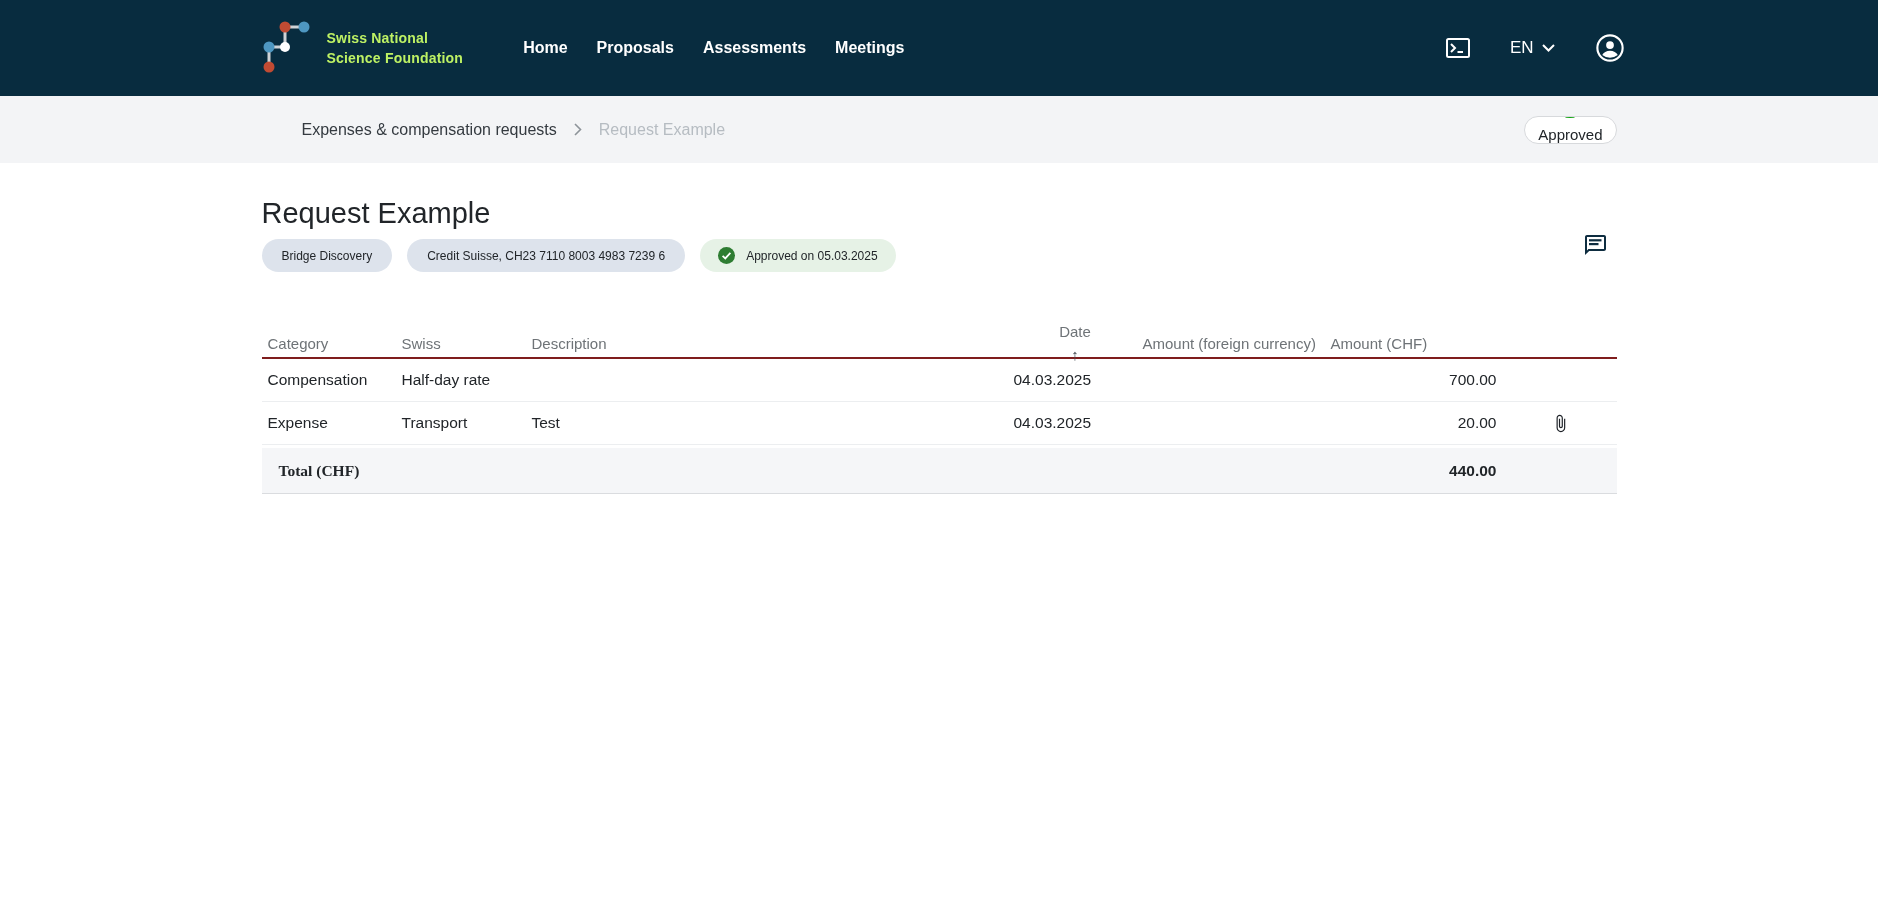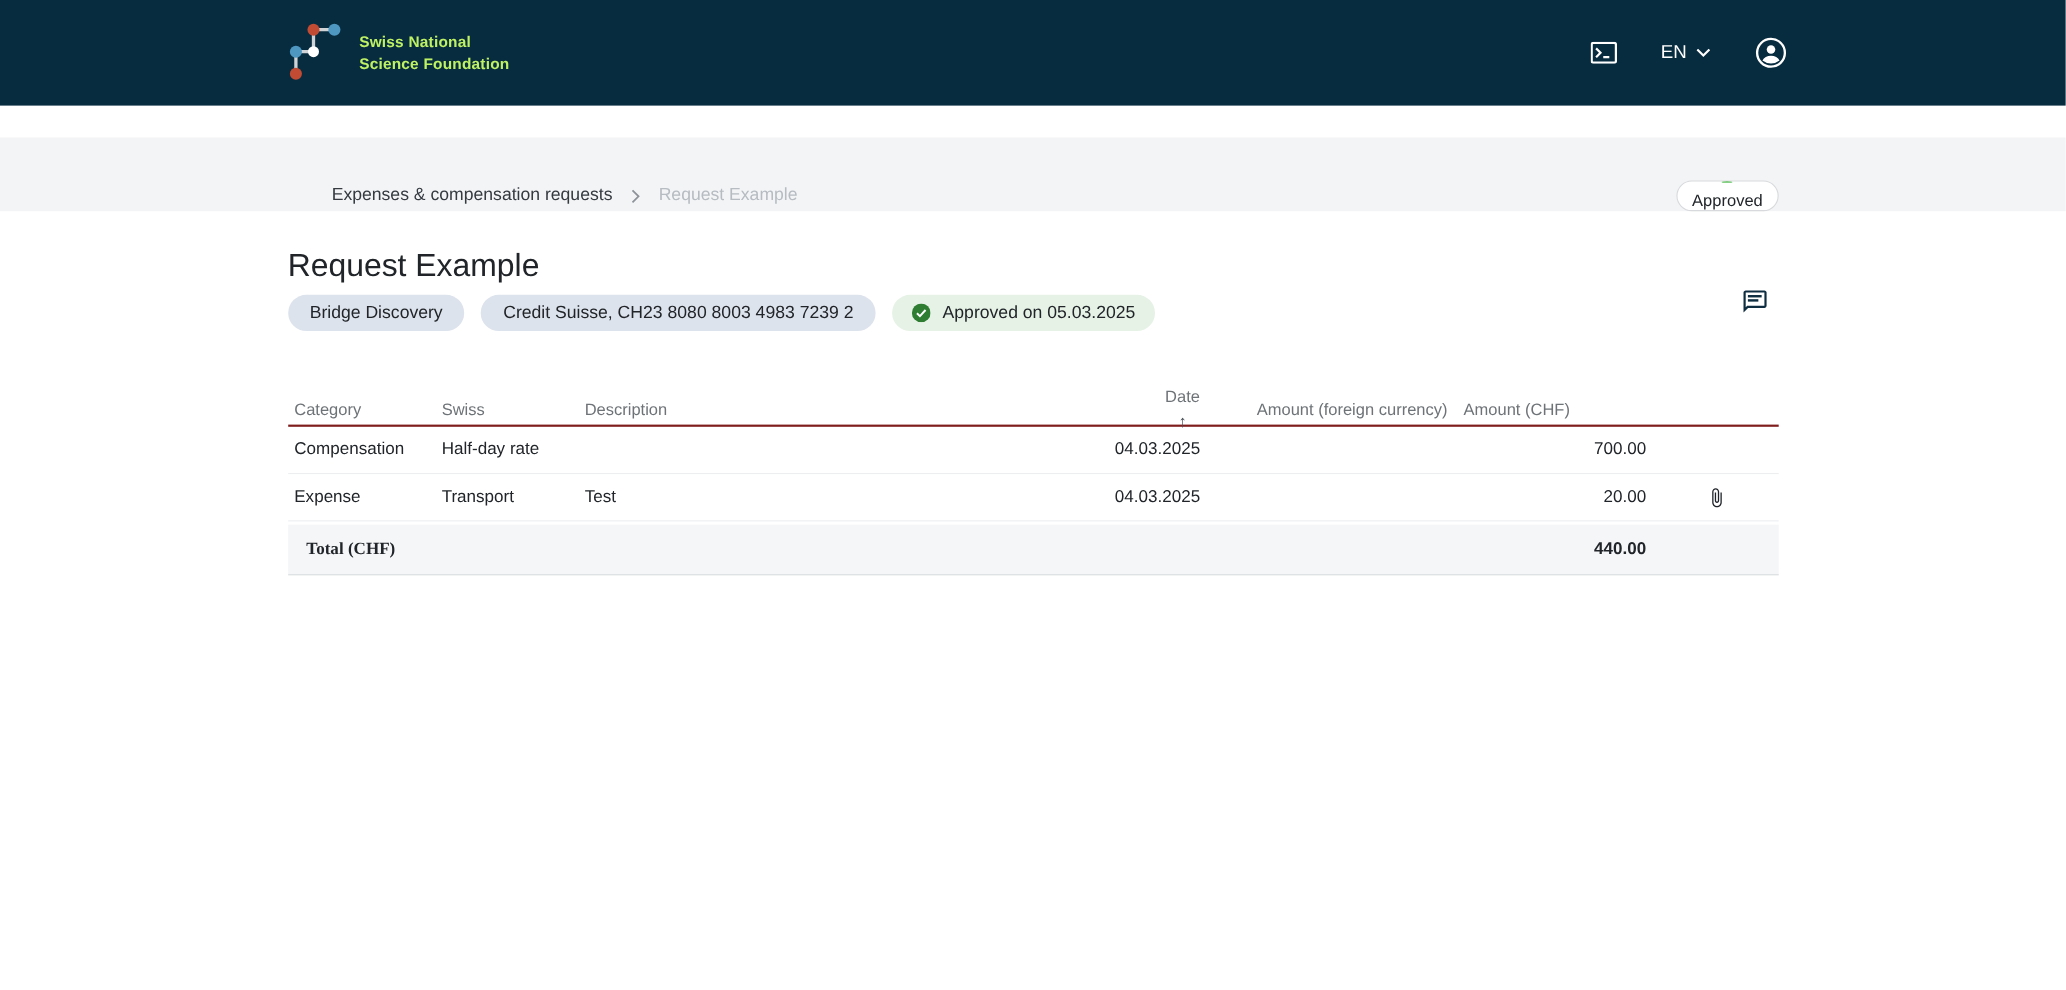--- a/index.html
+++ b/index.html
@@ -17,36 +17,36 @@
   .app-header{height:96px;background:var(--header-bg);display:flex;align-items:center;}
   .header-inner{width:1355px;margin:0 auto;display:flex;align-items:center;height:100%;}
   .logo{display:flex;align-items:center;gap:15px;cursor:pointer;}
   .logo-text{color:#bef264;font-weight:700;font-size:14px;line-height:20.5px;letter-spacing:.2px;}
   .main-nav{display:flex;gap:29px;margin-left:60px;}
   .nav-link{color:#fff;font-weight:700;font-size:16px;text-decoration:none;cursor:pointer;}
   .header-right{margin-left:auto;display:flex;align-items:center;gap:40px;margin-right:-8px;}
   .icon-btn{background:none;border:none;padding:0;cursor:pointer;display:flex;align-items:center;}
   .lang-switch{display:flex;align-items:center;gap:8px;color:#fff;font-size:17px;cursor:pointer;}
   
-  .breadcrumb-bar{height:67px;background:var(--breadcrumb-bg);display:flex;align-items:flex-end;margin-top:29px;}
+  .breadcrumb-bar{height:67px;background:var(--breadcrumb-bg);display:flex;align-items:center;}
   .breadcrumb-inner{width:1355px;margin:0 auto;display:flex;align-items:center;}
   .crumb{font-size:16px;}
   .crumb-link{color:#343a40;padding-left:40px;cursor:pointer;}
   .crumb-sep{margin:0 17px;display:flex;align-items:center;}
   .crumb-current{color:#b6bcc2;}
   .status-badge{margin-left:auto;background:#fff;border:1px solid #d7d9dc;border-radius:15px;
     height:28px;padding:0 13px;display:flex;align-items:center;gap:8px;font-size:15px;color:#212529;cursor:default;flex-direction:column;}
   .status-dot{width:10px;height:10px;border-radius:50%;background:var(--status-green);}
   
   .container{width:1355px;margin:0 auto;position:relative;}
   .page-title{margin:32px 0 0;font-size:29px;line-height:36px;font-weight:400;color:var(--ink);}
   .comment-btn{position:absolute;top:38px;right:10px;background:none;border:none;padding:0;cursor:pointer;}
   .tags{display:flex;gap:15px;margin-top:8px;align-items:center;}
   .tag{background:var(--tag-bg);border-radius:17px;height:33px;padding:0 20px;
-    display:inline-flex;align-items:center;font-size:16px;color:var(--ink);}
+    display:inline-flex;align-items:center;font-size:12px;color:var(--ink);}
   .tag.success{background:var(--success-bg);gap:11px;padding:0 18px;}
   
   .request-table{margin-top:57px;font-size:15.5px;}
   .trow{display:grid;grid-template-columns:134px 130px 482px 129px 188px 179px 113px;align-items:center;}
   .trow > div{padding-left:6px;overflow:hidden;white-space:nowrap;}
   .thead{height:30px;color:#6e7377;font-size:15px;border-bottom:2px solid #7f1d1d;}
   .th-date{display:flex;align-items:center;gap:6px;cursor:pointer;flex-direction:column;}
   .sort-arrow{color:#495057;font-size:15px;}
   .tbody-row{height:43px;border-bottom:1px solid #eceef0;}
   .num{text-align:right;padding-right:7px !important;}
@@ -72,20 +72,26 @@
           <circle cx="259" cy="43" r="5.5" fill="var(--brand-blue)"></circle>
           <circle cx="275" cy="43" r="5" fill="#ffffff"></circle>
           <circle cx="259" cy="63" r="5.5" fill="var(--brand-red)"></circle>
         </svg>
       </span>
       <span class="logo-text">
         <span>Swiss National</span><br>
         <span>Science Foundation</span>
       </span>
     </div>
+    <nav class="main-nav">
+      <a class="nav-link">Home</a>
+      <a class="nav-link">Proposals</a>
+      <a class="nav-link">Assessments</a>
+      <a class="nav-link">Meetings</a>
+    </nav>
     <div class="header-right">
       <button class="icon-btn" title="">
         <svg width="24" height="20" viewBox="0 0 24 20" fill="none" stroke="#ffffff" stroke-width="2">
           <rect x="1" y="1" width="22" height="18" rx="1.5"></rect>
           <polyline points="5,6 9,10 5,14"></polyline>
           <line x1="11.5" y1="14" x2="17" y2="14"></line>
         </svg>
       </button>
       <div class="lang-switch">
         <span>EN</span>
@@ -128,21 +134,21 @@
   <button class="comment-btn">
     <svg width="24" height="24" viewBox="0 0 24 24">
       <path fill="#0e2d40" d="M21 2H4c-1.1 0-2 .9-2 2v18l4.2-4H21c1.1 0 2-.9 2-2V4c0-1.1-.9-2-2-2zm0 14H5.4L4 17.4V4h17v12z"></path>
       <rect x="6" y="6.2" width="12.5" height="2.2" fill="#0e2d40"></rect>
       <rect x="6" y="10" width="9.5" height="2.2" fill="#0e2d40"></rect>
     </svg>
   </button>
 
   <div class="tags">
     <span class="tag">Bridge Discovery</span>
-    <span class="tag">Credit Suisse, CH23 8080 8003 4983 7239 2</span>
+    <span class="tag">Credit Suisse, CH23 7110 8003 4983 7239 6</span>
     <span class="tag success">
       <span>
         <svg width="17" height="17" viewBox="0 0 17 17">
           <circle cx="8.5" cy="8.5" r="8.5" fill="var(--success-check)"></circle>
           <polyline points="4.6,8.8 7.3,11.4 12.4,5.8" fill="none" stroke="#ffffff" stroke-width="1.8"></polyline>
         </svg>
       </span>
       <span>Approved on 05.03.2025</span>
     </span>
   </div>

